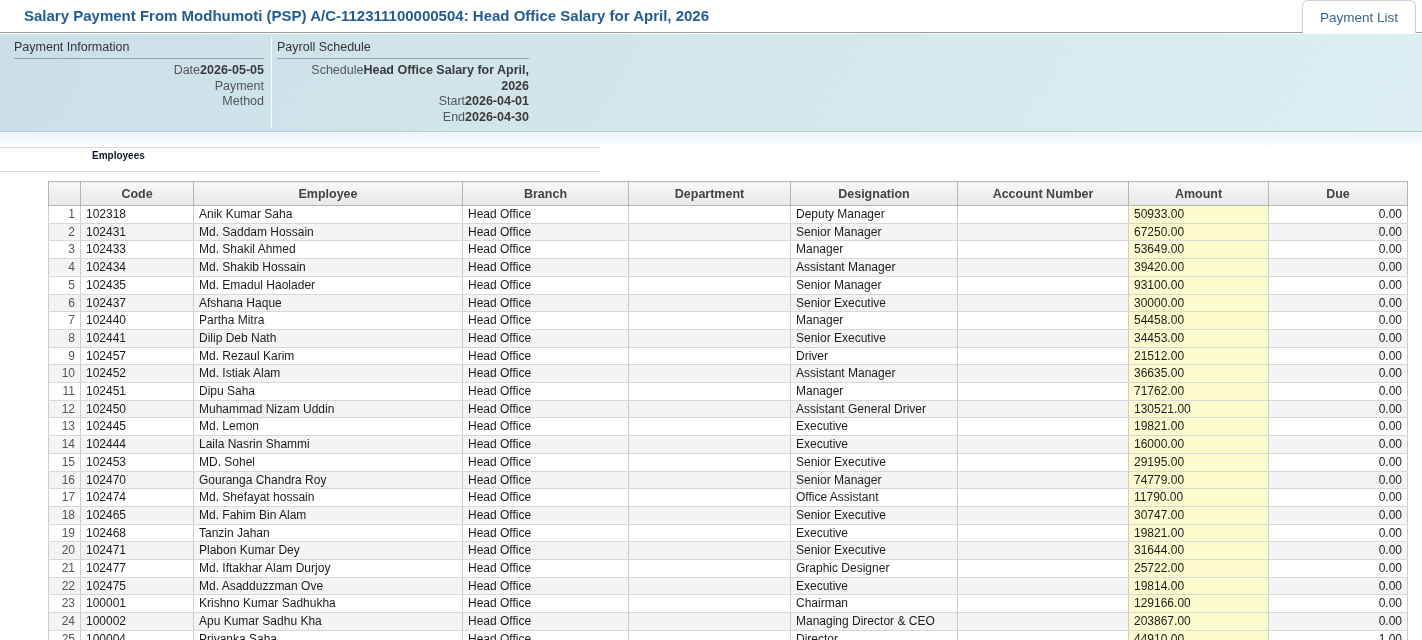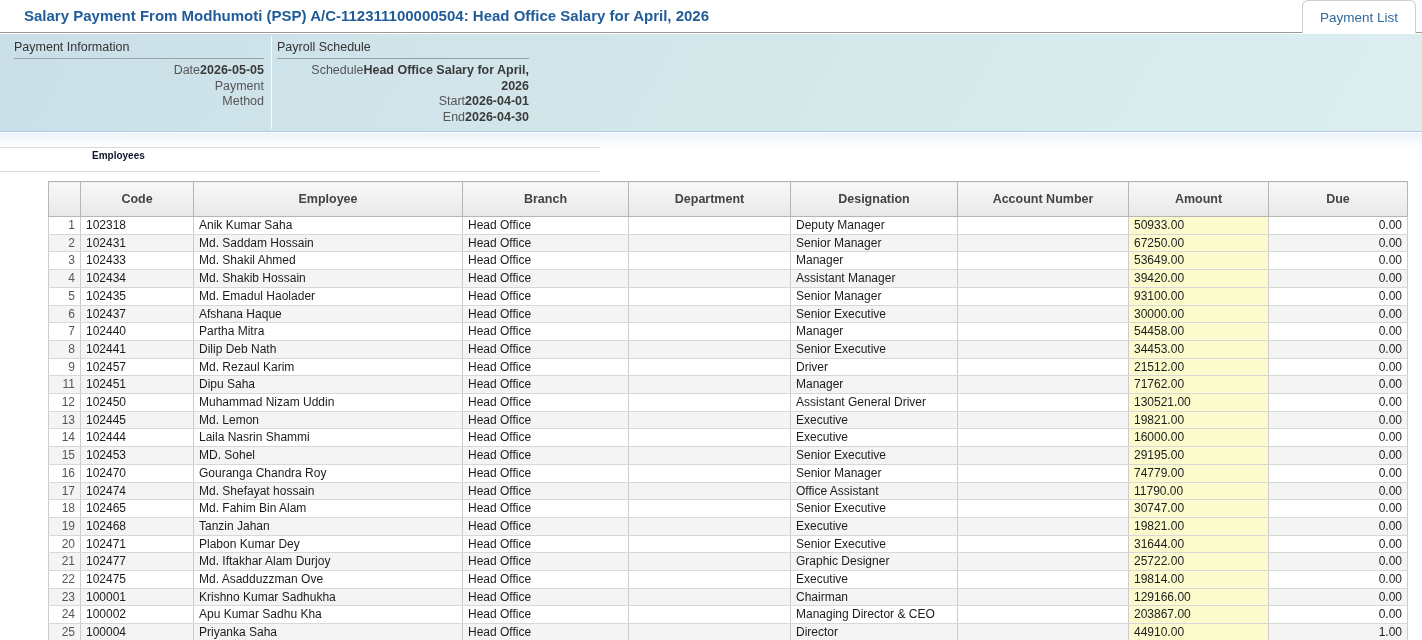--- a/index.html
+++ b/index.html
@@ -36,21 +36,21 @@
 
   
   .tab-line { position:absolute; left:0; width:600px; height:1px; background:#d9d9e2; }
   .tab-line.top { top:147px; } .tab-line.bottom { top:171px; }
   .employees-link { position:absolute; left:52px; top:150px; font-size:10px;
                     font-weight:600; color:#0f172a; cursor:pointer;margin-left:40px; }
 
   
   .emp-table { position:absolute; left:48px; top:181px; width:1359px;
                border-collapse:collapse; table-layout:fixed; }
-  .emp-table th { height:35px; background:linear-gradient(#f8f8f8,#e8e8e8);
+  .emp-table th { height:24px; background:linear-gradient(#f8f8f8,#e8e8e8);
                   border:1px solid #b5b5b5; font-size:12.5px; font-weight:bold;
                   color:#444; text-align:center; padding:0 4px; overflow:hidden; white-space:nowrap; }
   .emp-table td { height:16.7px; line-height:16.7px; padding:0 5px; font-size:12px; color:#1c1c1c;
                   border-left:1px solid #ccc; border-right:1px solid #ccc;
                   border-bottom:1px solid #d8d8d8; overflow:hidden; white-space:nowrap; }
   .emp-table tbody tr:nth-child(even) td { background:#f4f4f4; }
   .emp-table td.num    { text-align:right; color:#555; }
   .emp-table td.amount { text-align:left; background:#fbfbce !important; }
   .emp-table td.due    { text-align:right; }
 </style>
@@ -221,20 +221,31 @@
           <td class="code">102457</td>
           <td class="name">Md. Rezaul Karim</td>
           <td class="branch">Head Office</td>
           <td class="dept"></td>
           <td class="desig">Driver</td>
           <td class="acct"></td>
           <td class="amount">21512.00</td>
           <td class="due">0.00</td>
         </tr>
         <tr>
+          <td class="num">10</td>
+          <td class="code">102452</td>
+          <td class="name">Md. Istiak Alam</td>
+          <td class="branch">Head Office</td>
+          <td class="dept"></td>
+          <td class="desig">Assistant Manager</td>
+          <td class="acct"></td>
+          <td class="amount">36635.00</td>
+          <td class="due">0.00</td>
+        </tr>
+        <tr>
           <td class="num">11</td>
           <td class="code">102451</td>
           <td class="name">Dipu Saha</td>
           <td class="branch">Head Office</td>
           <td class="dept"></td>
           <td class="desig">Manager</td>
           <td class="acct"></td>
           <td class="amount">71762.00</td>
           <td class="due">0.00</td>
         </tr>

